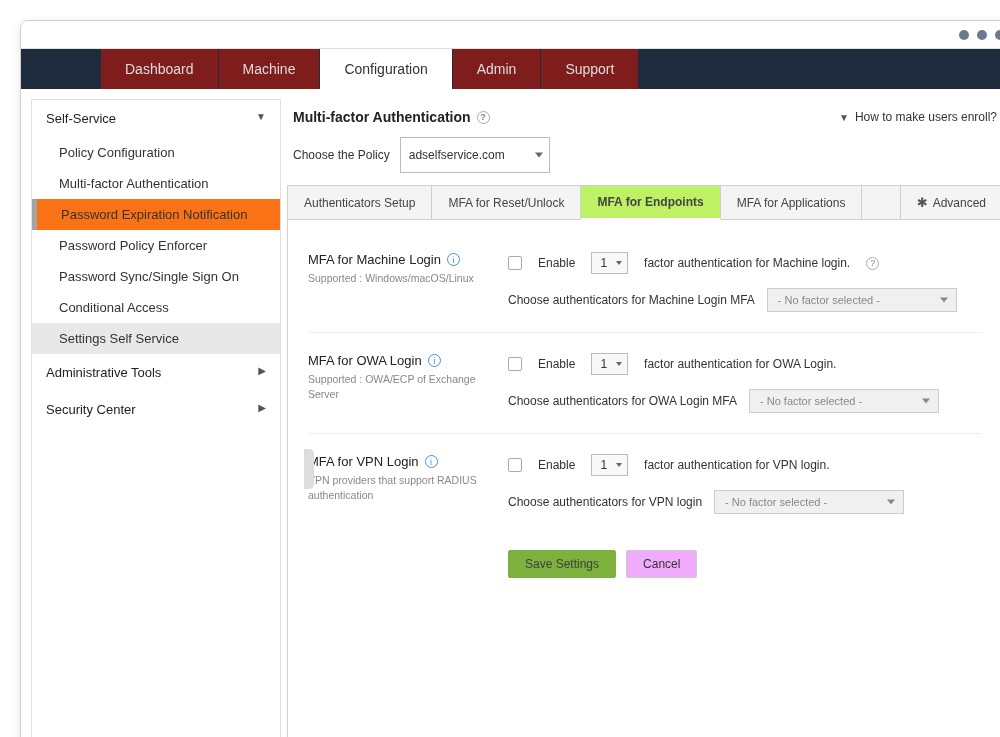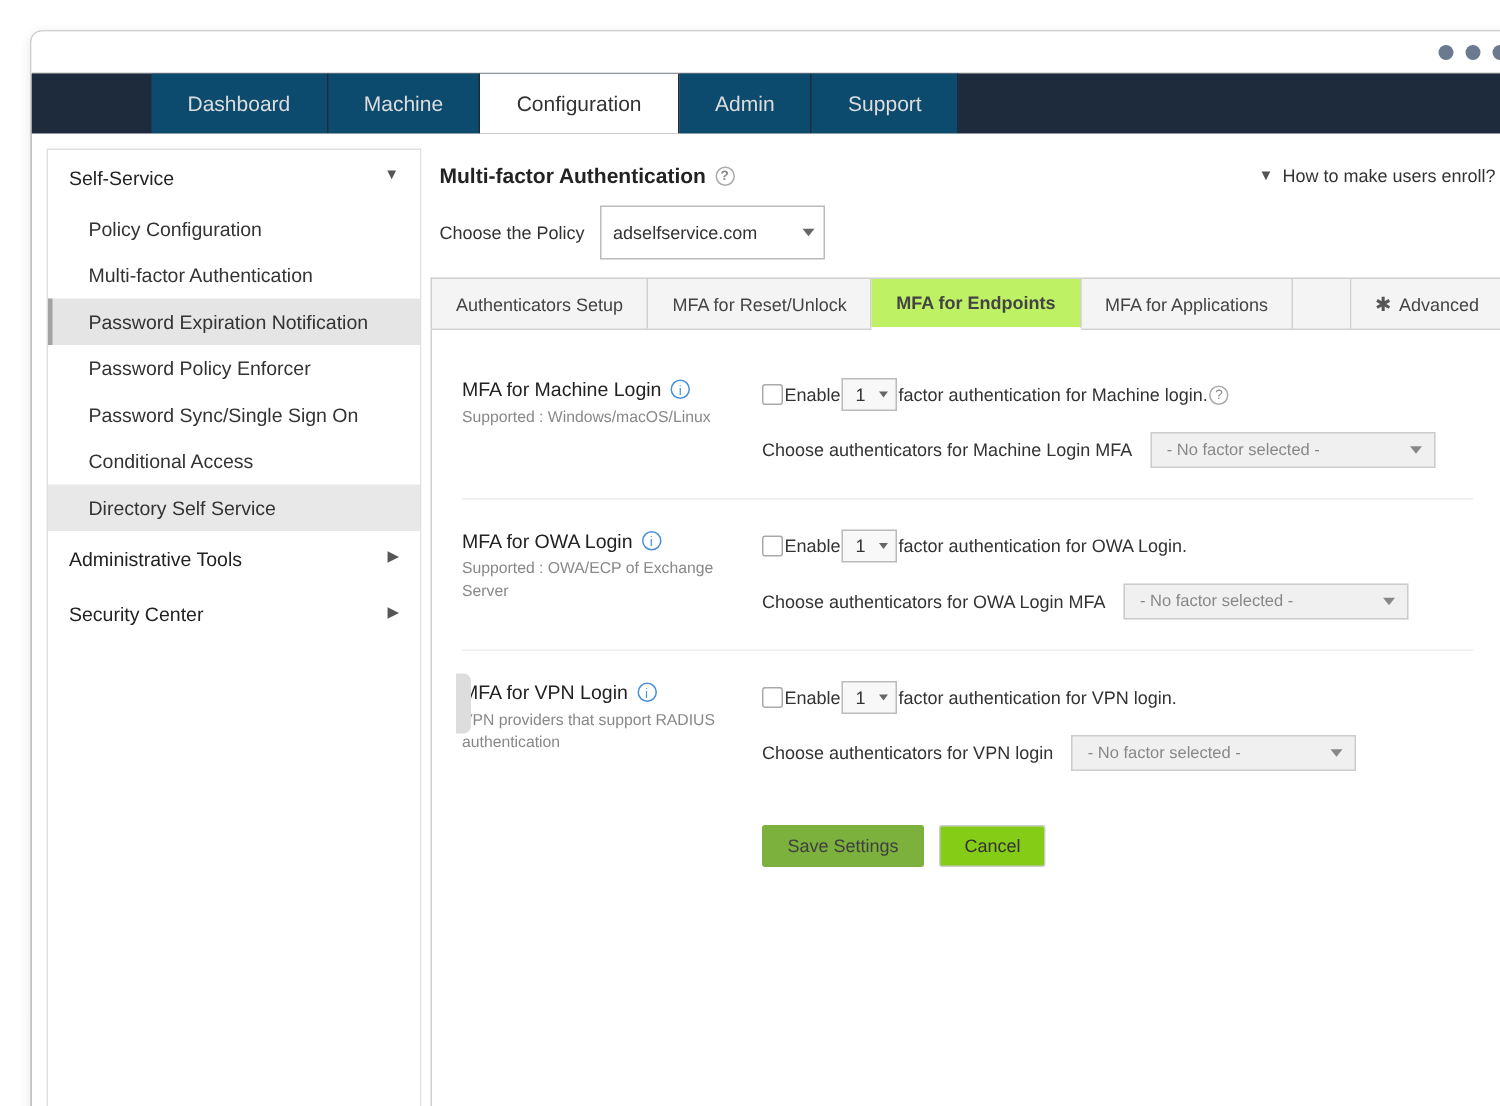--- a/index.html
+++ b/index.html
@@ -2,57 +2,57 @@
 <html><head>
 <meta charset="utf-8">
 <style>
 * { box-sizing: border-box; margin: 0; padding: 0; }
 body { font-family: -apple-system, BlinkMacSystemFont, "Segoe UI", Arial, sans-serif; background: #fff; padding: 20px; }
 .browser-frame { width: 1000px; height: 737px; border: 1px solid #d0d0d0; border-radius: 8px; overflow: hidden; box-shadow: 0 2px 8px rgba(0,0,0,0.1); display: flex; flex-direction: column; }
 .browser-chrome { height: 28px; background: #fff; border-bottom: 1px solid #e0e0e0; display: flex; justify-content: flex-end; align-items: center; padding: 0 14px; gap: 8px; }
 .chrome-dot { width: 10px; height: 10px; border-radius: 50%; background: #6b7a8f; }
 .app { flex: 1; background: #1e2b3c; display: flex; flex-direction: column; overflow: hidden; }
 .topnav { display: flex; height: 40px; padding-left: 80px; background: #1e2b3c; }
-.topnav-tab { padding: 0 24px; display: flex; align-items: center; color: #ddd; font-size: 14px; background: #0c4a6e; border-right: 1px solid #1e2b3c; cursor: pointer; }
+.topnav-tab { padding: 0 24px; display: flex; align-items: center; color: #ddd; font-size: 14px; background: #7f1d1d; border-right: 1px solid #1e2b3c; cursor: pointer; }
 .topnav-tab.active { background: #fff; color: #333; }
 .content-wrap { flex: 1; display: flex; background: #fff; overflow: hidden; padding: 10px 10px 10px 10px; gap: 0; }
 .sidebar { width: 250px; background: #fff; border: 1px solid #e0e0e0; display: flex; flex-direction: column; font-size: 13px; }
 .sidebar-section-header { padding: 11px 14px; font-weight: 400; color: #222; display: flex; justify-content: space-between; align-items: flex-start; cursor: pointer; }
 .sidebar-item { padding: 8px 14px 8px 24px; color: #333; cursor: pointer; border-left: 3px solid transparent; }
-.sidebar-item.highlight { background: #e5e5e5; border-left: 3px solid #a3a3a3; }
+.sidebar-item.highlight { background: #f97316; border-left: 5px solid #a3a3a3; }
 .sidebar-item.highlight2 { background: #e8e8e8; }
 .caret { font-size: 10px; color: #555; }
 .main { flex: 1; background: #fff; display: flex; flex-direction: column; overflow: hidden; padding: 0 6px; }
 .main-header { display: flex; justify-content: space-between; align-items: center; padding: 10px 6px 8px 6px; }
 .main-title { font-size: 14px; font-weight: 600; color: #222; display: flex; align-items: center; gap: 6px; }
 .help-link { font-size: 12px; color: #333; display: flex; align-items: center; gap: 6px; cursor: pointer; }
 .policy-row { display: flex; align-items: center; gap: 10px; padding: 4px 6px 12px 6px; font-size: 12px; color: #333; }
 .policy-select { border: 1px solid #bbb; padding: 3px 26px 3px 8px; font-size: 12px; position: relative; display: inline-flex; align-items: center; min-width: 150px; height: 36px; cursor: pointer; }
 .policy-select::after { content: ""; position: absolute; right: 6px; top: 50%; transform: translateY(-50%); border-left: 4px solid transparent; border-right: 4px solid transparent; border-top: 5px solid #666; }
 .subtabs { display: flex; border: 1px solid #d0d0d0; border-bottom: none; font-size: 12px; }
 .subtab { padding: 9px 16px; color: #444; background: #f4f4f4; border-right: 1px solid #d0d0d0; cursor: pointer; display: flex; align-items: center; gap: 5px; }
 .subtab:last-child { border-right: none; }
 .subtab.active { background: #bef264; font-weight: 600; border-bottom: 2px solid #fff; margin-bottom: -1px; position: relative; z-index: 1;}
 .subtab.spacer { flex: 1; background: #f4f4f4; cursor: default; }
 .panel { border: 1px solid #d0d0d0; padding: 18px 20px; flex: 1; overflow: auto; }
 .mfa-block { display: flex; gap: 30px; padding: 14px 0; border-bottom: none; }
 .mfa-left { width: 170px; flex-shrink: 0; }
 .mfa-left-title { font-size: 13px; color: #222; display: flex; align-items: center; gap: 6px; }
 .mfa-left-sub { font-size: 10.5px; color: #888; margin-top: 4px; line-height: 1.4; }
 .mfa-right { flex: 1; display: flex; flex-direction: column; gap: 14px; }
-.enable-row { display: flex; align-items: center; gap: 1px; font-size: 12px; color: #333; }
+.enable-row { display: flex; align-items: center; gap: 16px; font-size: 12px; color: #333; }
 .checkbox { width: 14px; height: 14px; border: 1px solid #aaa; border-radius: 2px; display: inline-block; cursor: pointer; flex-shrink: 0; }
 .factor-select { border: 1px solid #bbb; padding: 2px 20px 2px 8px; font-size: 12px; position: relative; height: 22px; display: inline-flex; align-items: center; background: #f8f8f8; cursor: pointer; }
 .factor-select::after { content: ""; position: absolute; right: 5px; top: 50%; transform: translateY(-50%); border-left: 3px solid transparent; border-right: 3px solid transparent; border-top: 4px solid #666; }
 .choose-row { display: flex; align-items: center; gap: 12px; font-size: 12px; color: #333; }
 .auth-select { border: 1px solid #ccc; background: #f0f0f0; padding: 4px 28px 4px 10px; font-size: 11px; color: #888; position: relative; min-width: 190px; height: 24px; display: inline-flex; align-items: center; cursor: pointer; }
 .auth-select::after { content: ""; position: absolute; right: 8px; top: 50%; transform: translateY(-50%); border-left: 4px solid transparent; border-right: 4px solid transparent; border-top: 5px solid #888; }
 .divider { border: none; border-top: 1px solid #eee; margin: 6px 0; }
 .button-row { display: flex; gap: 10px; padding: 22px 0 8px 200px; }
-.btn { padding: 6px 16px; font-size: 12px; border-radius: 2px; cursor: pointer; border: 1px solid #ccc; background: #84cc16; color: #333; }
+.btn { padding: 6px 16px; font-size: 12px; border-radius: 2px; cursor: pointer; border: 1px solid #ccc; background: #f0abfc; color: #333; }
 .btn-primary { background: #7bb13c; border-color: #7bb13c; color: #404040; }
 .info-icon { width: 13px; height: 13px; display: inline-flex; align-items: center; justify-content: center; border: 1px solid #aaa; border-radius: 50%; font-size: 9px; color: #888; cursor: help; }
 .info-icon-blue { color: #4a90d9; border-color: #4a90d9; }
 .gear-icon { font-size: 13px; color: #555; }
 .sidebar-handle { position: absolute; width: 10px; height: 40px; background: #ddd; left: 283px; top: 360px; border-radius: 0 5px 5px 0; cursor: pointer; }
 </style>
 </head>
 <body>
 
 <div class="browser-frame">
@@ -74,21 +74,21 @@
         <div class="sidebar-section-header">
           <span>Self-Service</span>
           <span class="caret">▼</span>
         </div>
         <div class="sidebar-item">Policy Configuration</div>
         <div class="sidebar-item">Multi-factor Authentication</div>
         <div class="sidebar-item highlight">Password Expiration Notification</div>
         <div class="sidebar-item">Password Policy Enforcer</div>
         <div class="sidebar-item">Password Sync/Single Sign On</div>
         <div class="sidebar-item">Conditional Access</div>
-        <div class="sidebar-item highlight2">Directory Self Service</div>
+        <div class="sidebar-item highlight2">Settings Self Service</div>
         <div class="sidebar-section-header">
           <span>Administrative Tools</span>
           <span class="caret">▶</span>
         </div>
         <div class="sidebar-section-header">
           <span>Security Center</span>
           <span class="caret">▶</span>
         </div>
       </div>
       <div class="sidebar-handle"></div>

